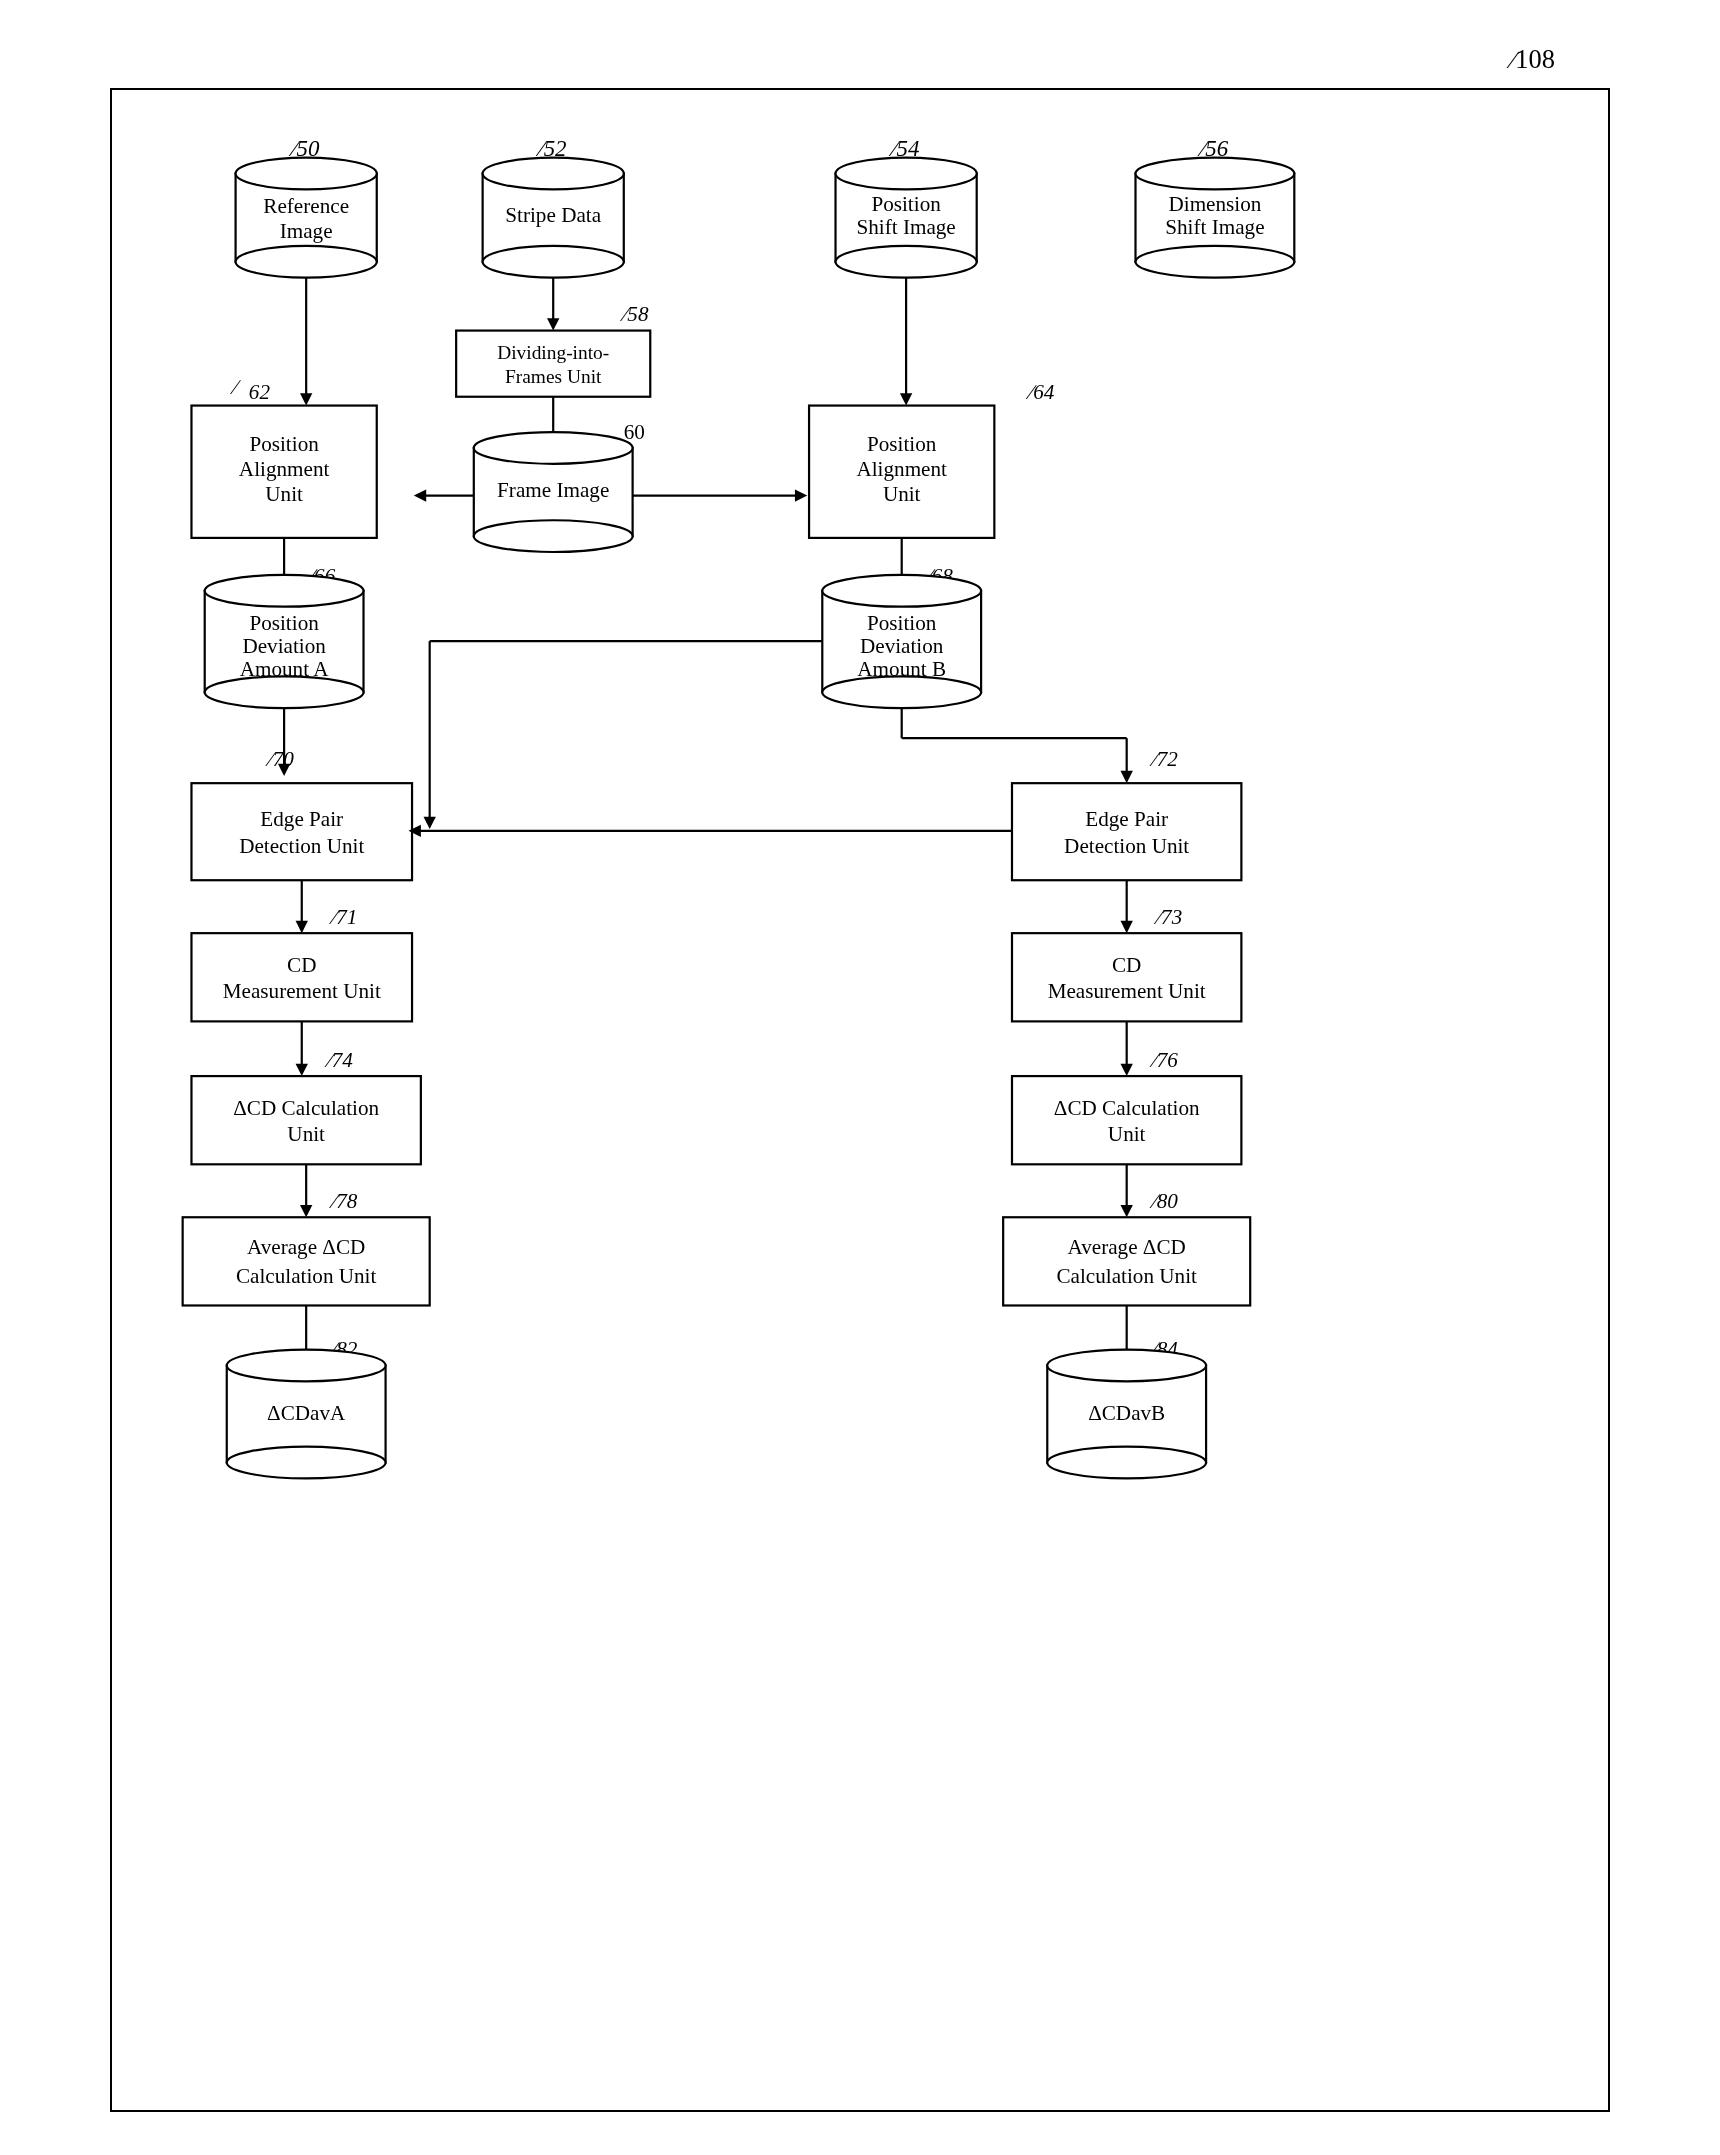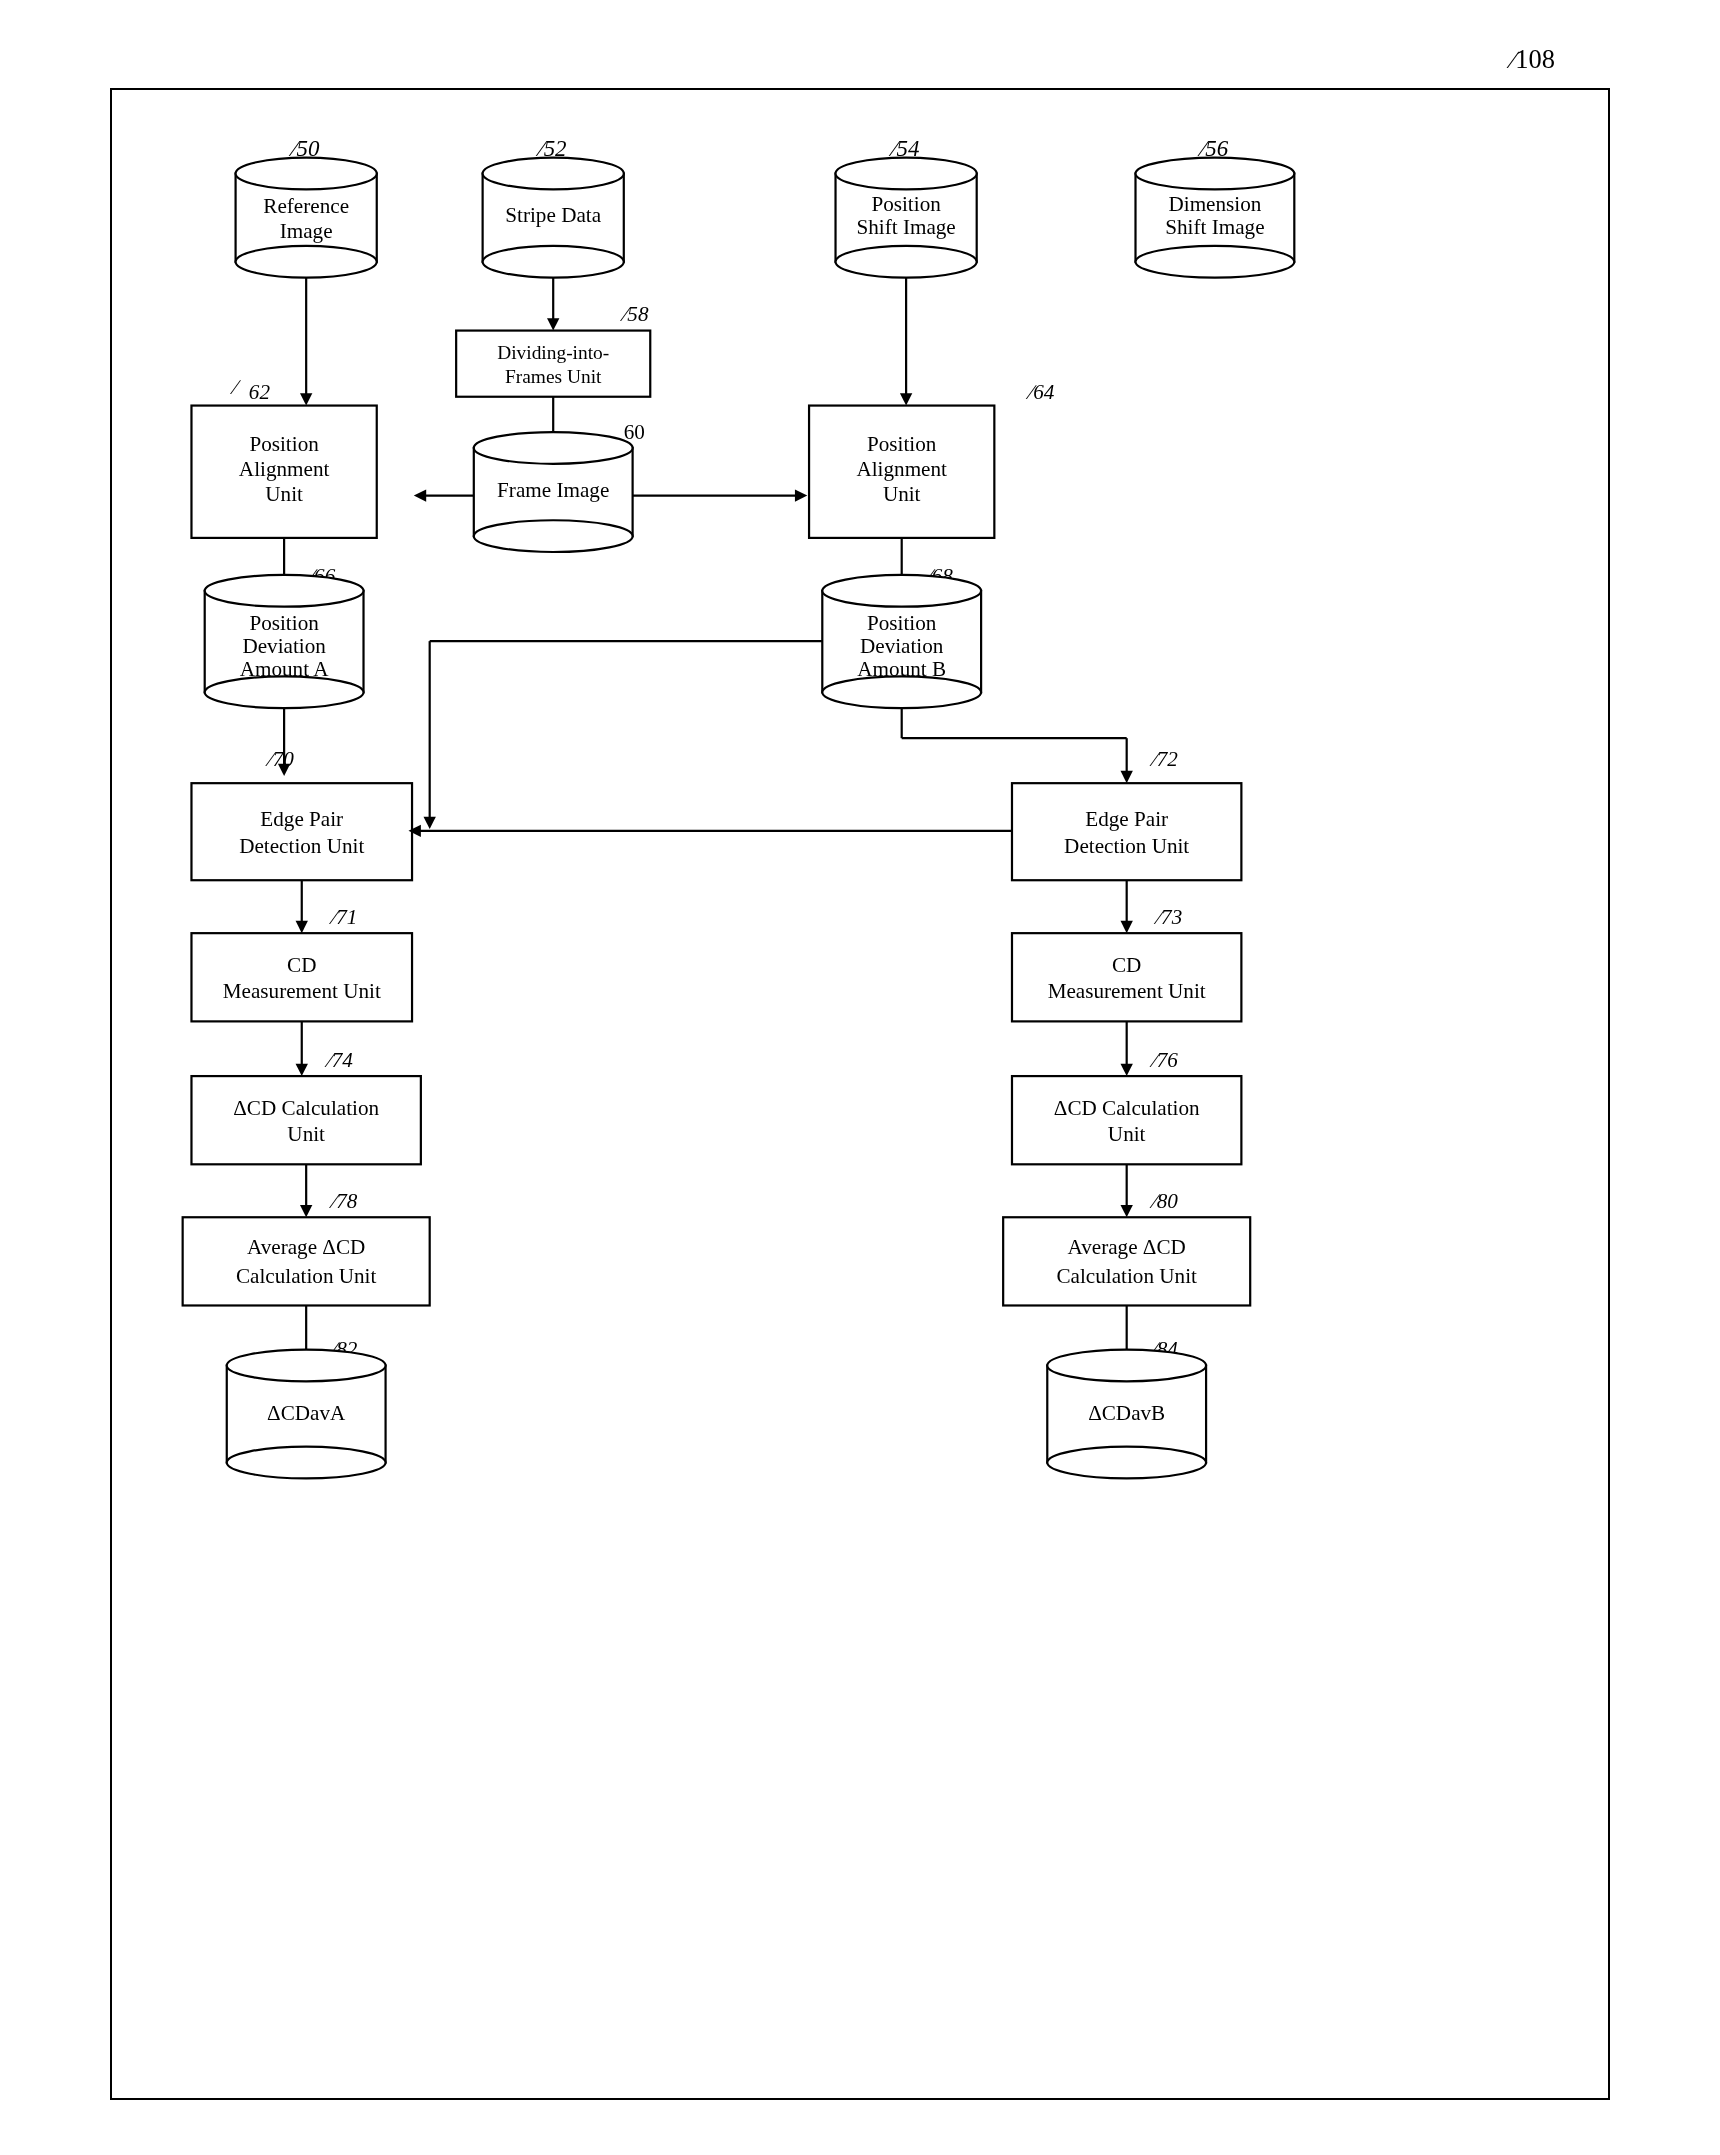--- a/index.html
+++ b/index.html
@@ -9,21 +9,21 @@
       display: flex;
       flex-direction: column;
       align-items: center;
       padding: 35px 17.6px 53px;
       width: 1720px;
       min-height: 2155px;
     }
 
     .outer-frame {
       border: 2.6px solid #000;
-      padding: 35px 44px 28px;
+      padding: 35px 44px 40px;
       width: 1500px;
       position: relative;
       margin-top: 53px;
     }
   </style>
 </head>
 <body>
 
 <div class="outer-frame">
   

